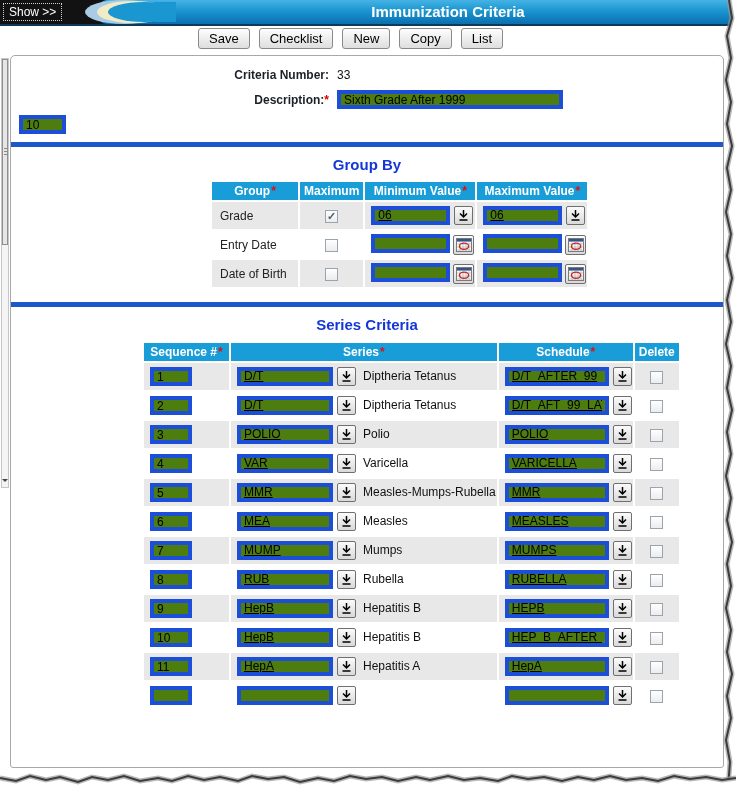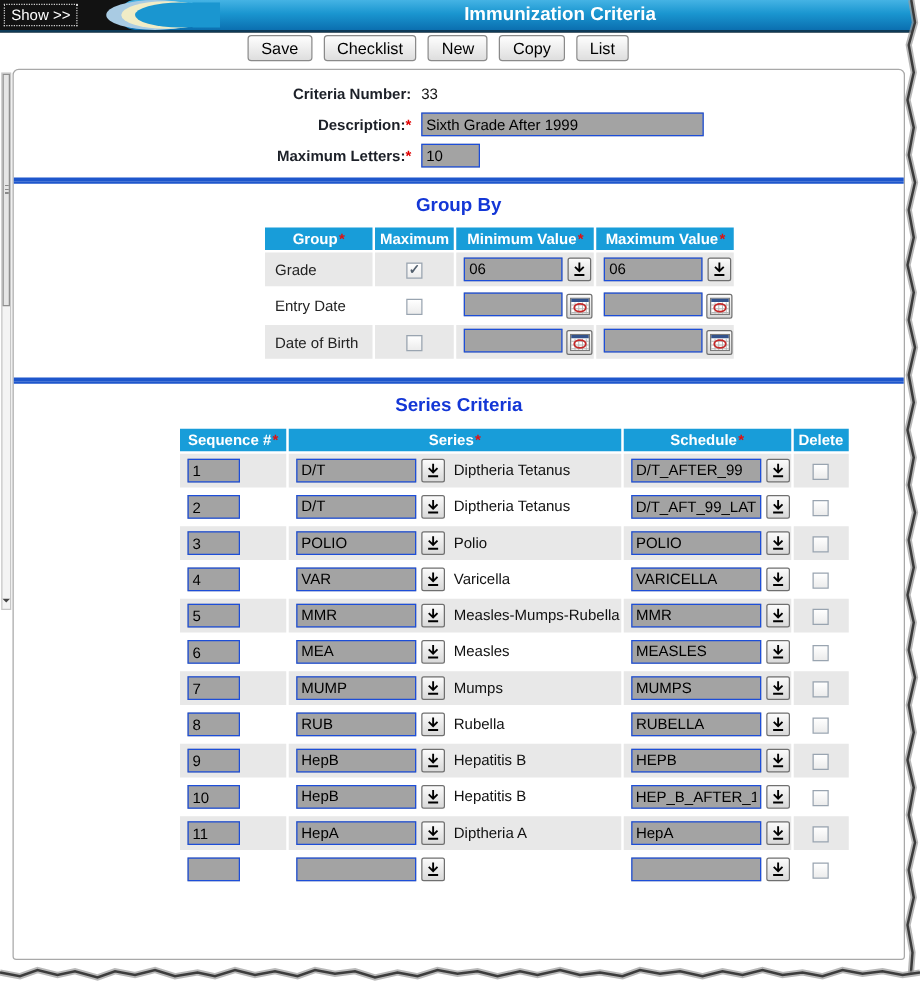--- a/index.html
+++ b/index.html
@@ -33,21 +33,21 @@
   .content { position:absolute; left:10px; top:55px; width:714px; height:713px; background:#fff;
              border:1px solid #a8a8a8; border-radius:5px 5px 3px 3px; }
 
   .form { margin-top:8px; }
   .form-row { display:flex; align-items:center; margin-bottom:4px; min-height:21px; }
   .form-label { width:318px; text-align:right; font-weight:bold; font-size:12px; color:#1c2028; }
   .form-value { margin-left:8px; font-size:12px; color:#111; }
   .req { color:#e00000; font-weight:bold; }
   th .req { color:#e01010; margin-left:1px; }
 
-  input.txt { border:1px solid #1d4ed8; height:19px; font:12px "Liberation Sans", sans-serif; padding:0 3px; background:#a3a3a3; }
+  input.txt { border:4px solid #1d4ed8; height:19px; font:12px "Liberation Sans", sans-serif; padding:0 3px; background:#4d7c0f;text-decoration:underline; }
   .in-desc { width:226px; }
   .in-maxlet { width:47px; }
 
   .double-rule { height:2px; background:#fff; border-top:3px solid #1e56cc; border-bottom:2px solid #1e56cc; margin-top:7px; }
   .section-title { text-align:center; color:#1437d6; font-weight:bold; font-size:15px; margin-top:9px; }
 
   table { border-collapse:separate; border-spacing:2px; }
   th { background:#189dd9; color:#fff; font-weight:bold; font-size:12px; text-align:center; padding:2px 4px; vertical-align:middle; }
   td { font-size:12px; color:#222; vertical-align:middle; }
 
@@ -126,21 +126,20 @@
     <div class="form">
       <div class="form-row">
         <div class="form-label">Criteria Number:</div>
         <div class="form-value">33</div>
       </div>
       <div class="form-row">
         <div class="form-label"><span>Description:</span><span class="req">*</span></div>
         <div class="form-value"><input class="txt in-desc" value="Sixth Grade After 1999" style=""></div>
       </div>
       <div class="form-row">
-        <div class="form-label"><span>Maximum Letters:</span><span class="req">*</span></div>
         <div class="form-value"><input class="txt in-maxlet" value="10" style=""></div>
       </div>
     </div>
 
     <div class="double-rule"></div>
 
     <div class="section-title">Group By</div>
     <table class="ftable" id="ftable">
       <thead>
           <tr id="fhead">
@@ -359,21 +358,21 @@
                   <path d="M5.5 1 V7.5 M2 4.5 L5.5 8 L9 4.5 M1.5 11 H9.5" stroke="#000" stroke-width="1.5" fill="none"></path>
                 </svg></button>
       </td>
       <td class="c-del sc3"><span class="cb"></span></td>
     </tr>
           <tr>
       <td class="c-seq sc0"><input class="txt seq" value="11" style=""></td>
       <td class="c-series sc1">
         <input class="txt sin" value="HepA" style=""><button class="ddbtn"><svg width="11" height="13" viewBox="0 0 11 13">
                   <path d="M5.5 1 V7.5 M2 4.5 L5.5 8 L9 4.5 M1.5 11 H9.5" stroke="#000" stroke-width="1.5" fill="none"></path>
-                </svg></button><span class="desc">Diptheria A</span>
+                </svg></button><span class="desc">Hepatitis A</span>
       </td>
       <td class="c-sched sc2">
         <input class="txt schin" value="HepA" style=""><button class="ddbtn"><svg width="11" height="13" viewBox="0 0 11 13">
                   <path d="M5.5 1 V7.5 M2 4.5 L5.5 8 L9 4.5 M1.5 11 H9.5" stroke="#000" stroke-width="1.5" fill="none"></path>
                 </svg></button>
       </td>
       <td class="c-del sc3"><span class="cb"></span></td>
     </tr>
           <tr>
       <td class="c-seq sc0"><input class="txt seq" value="" style=""></td>

